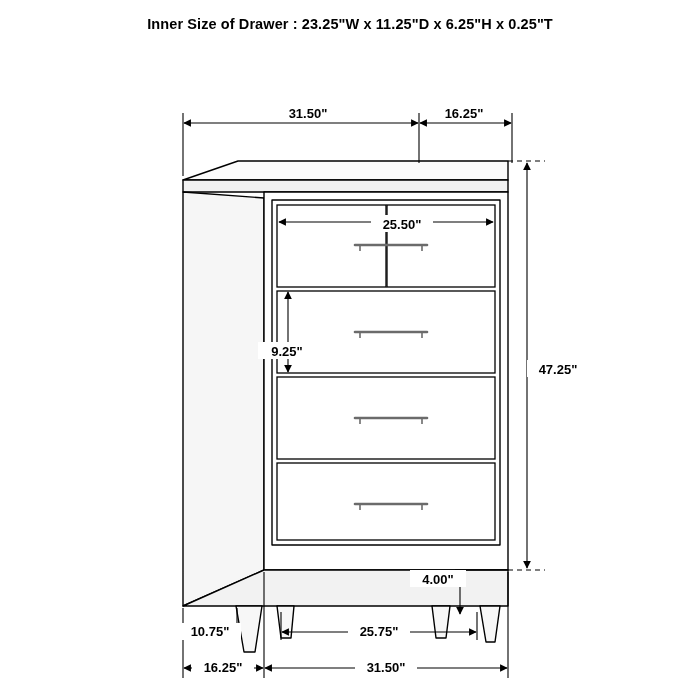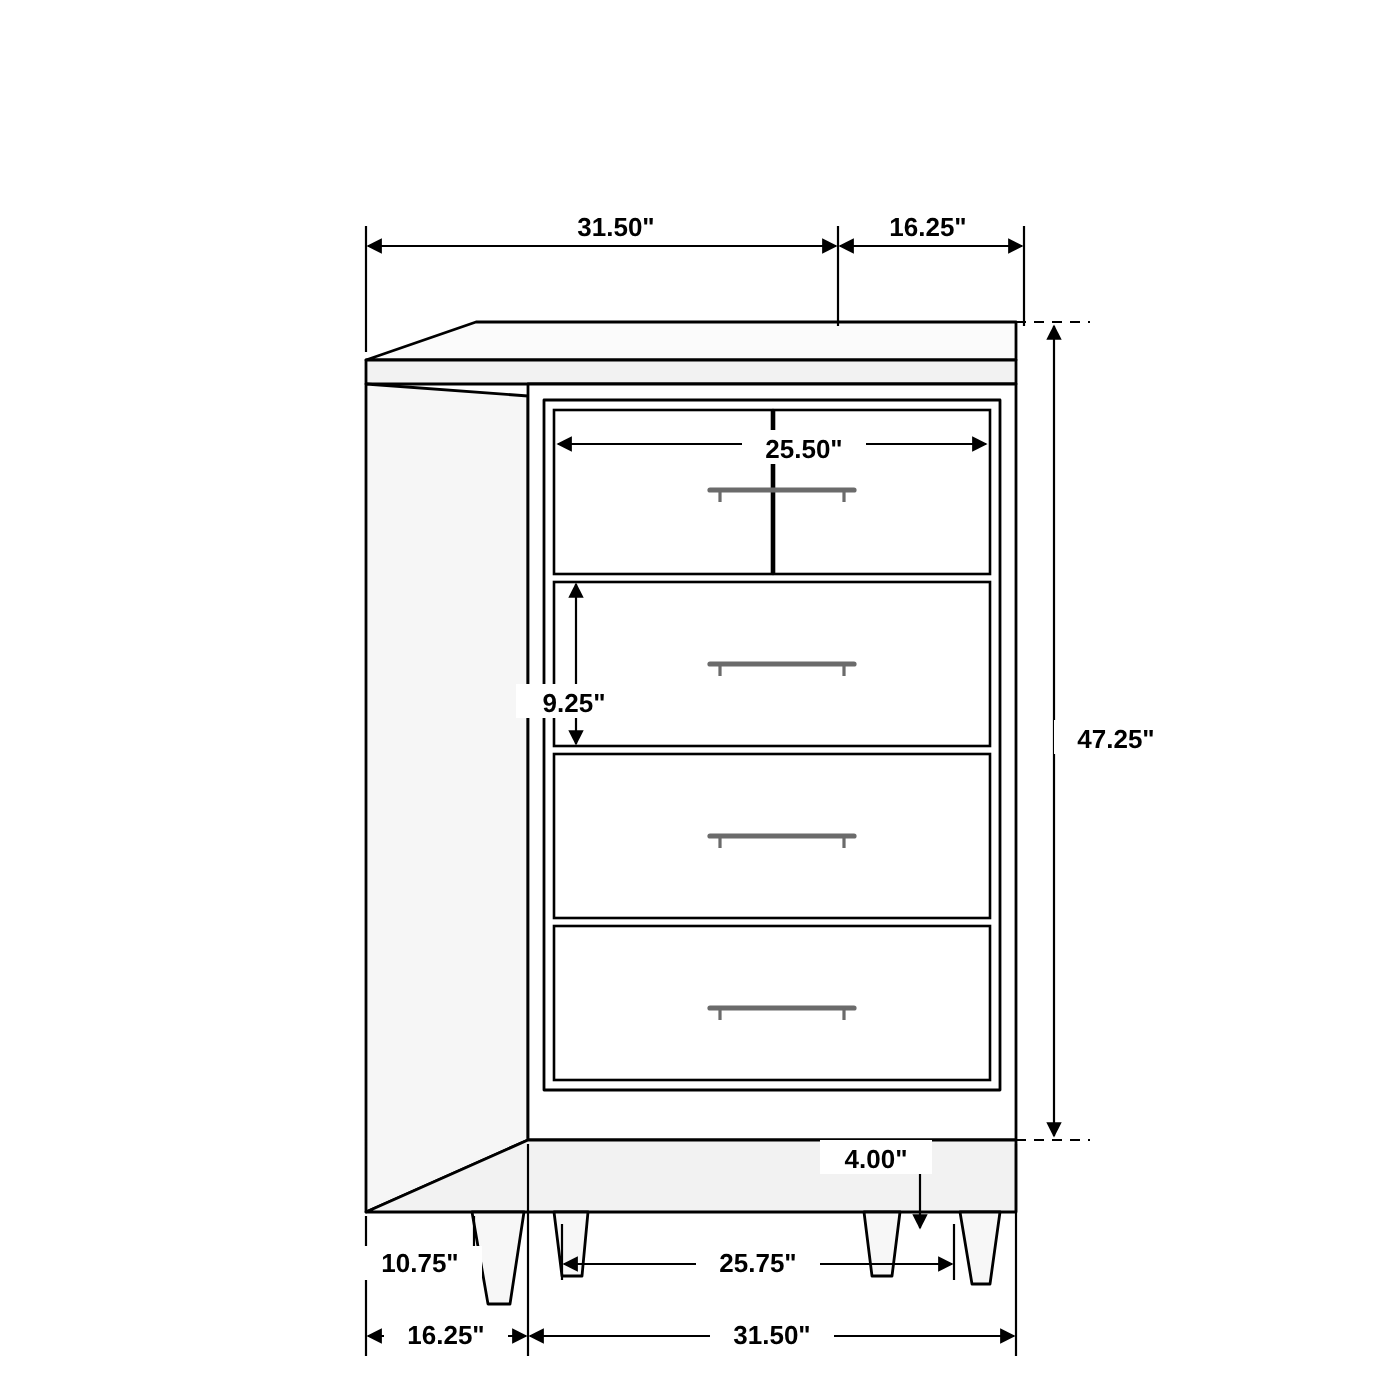--- a/index.html
+++ b/index.html
@@ -41,20 +41,21 @@
     font-size: 13px;
     font-weight: bold;
     fill: #000000;
   }
 </style>
 </head>
 <body>
 
 <div id="stage">
 
+  <div class="title">Inner Size of Drawer : 23.25"W x 11.25"D x 6.25"H x 0.25"T</div>
 
   <svg width="700" height="700" viewBox="0 0 700 700">
     <defs>
       <marker id="arrEnd" viewBox="0 0 10 10" refX="9" refY="5" markerWidth="7" markerHeight="7" orient="auto-start-reverse">
         <path d="M 0 0 L 10 5 L 0 10 z" fill="#000000"></path>
       </marker>
       <marker id="arrStart" viewBox="0 0 10 10" refX="9" refY="5" markerWidth="7" markerHeight="7" orient="auto-start-reverse">
         <path d="M 0 0 L 10 5 L 0 10 z" fill="#000000"></path>
       </marker>
     </defs>

